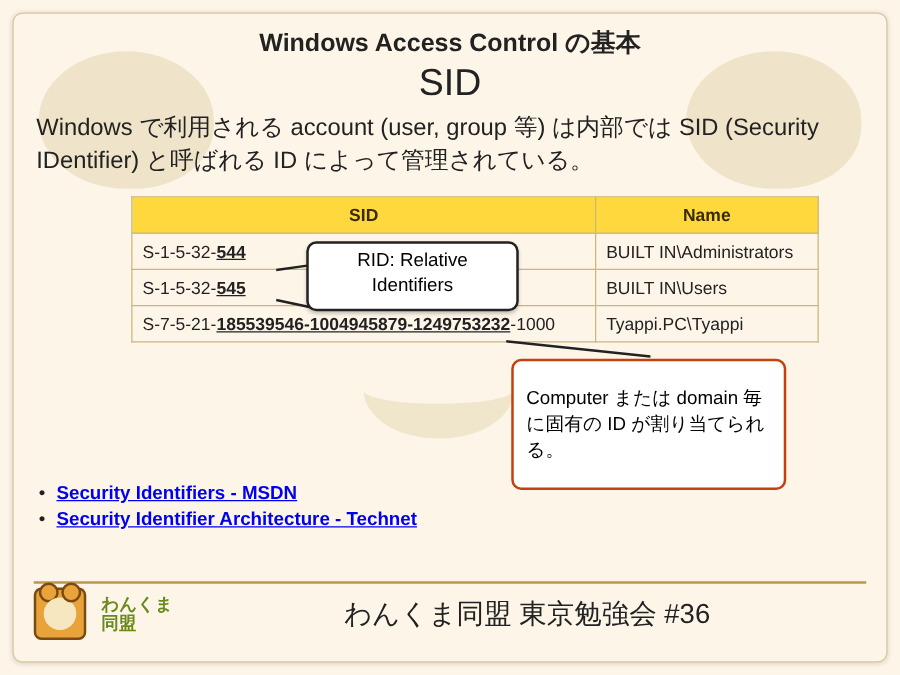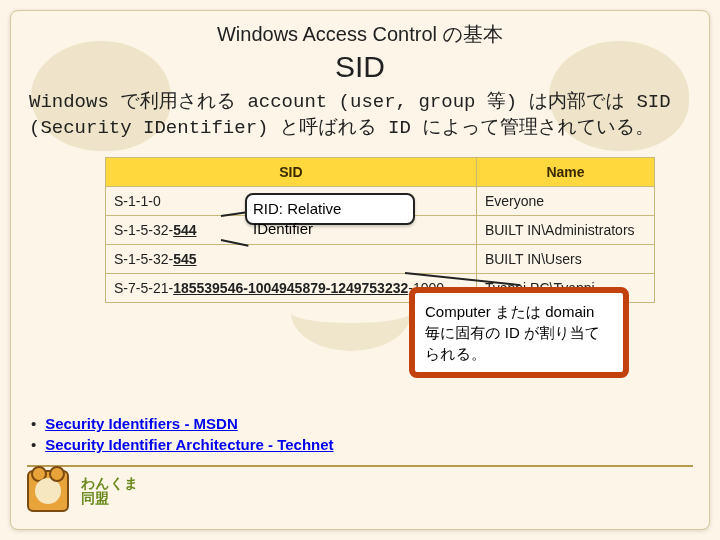--- a/index.html
+++ b/index.html
@@ -34,71 +34,72 @@
   .deco-mouth {
     position: absolute;
     left: 280px; top: 260px;
     width: 120px; height: 80px;
     border: 28px solid #e6d9b5;
     border-top: none; border-left: none; border-right: none;
     border-radius: 0 0 140px 140px / 0 0 90px 90px;
     opacity: 0.55; z-index: 0;
   }
   .content { position: relative; z-index: 1; }
-  .pre-title { text-align: center; font-size: 20px; color: #222; margin-top: 2px; }
+  .pre-title { text-align: center; font-size: 20px; color: #222; margin-top: 2px; font-weight: bold; }
   .main-title { text-align: center; font-size: 30px; color: #222; margin-top: 2px; margin-bottom: 6px; }
-  .desc { font-size: 19px; color: #222; line-height: 1.35; padding: 0 4px; font-family: Liberation Mono, monospace; }
+  .desc { font-size: 19px; color: #222; line-height: 1.35; padding: 0 4px; }
   .table-wrap { position: relative; margin: 16px 40px 0 80px; }
   table { border-collapse: collapse; width: 100%; font-size: 14px; background: transparent; }
   th {
     background: #ffd83d;
     color: #3a2a00;
     font-weight: bold;
     padding: 6px 8px;
     border: 1px solid #c9b77a;
     text-align: center;
   }
   td {
     padding: 6px 8px;
     border: 1px solid #c9b77a;
     color: #222;
     background: rgba(255,255,255,0.0);
   }
   .u { text-decoration: underline; font-weight: bold; }
   .rid-callout {
     position: absolute;
     left: 140px; top: 36px;
-    width: 170px; height: 32px;
+    width: 170px; height: 56px;
     background: #fff;
     border: 2px solid #222;
     border-radius: 8px;
+    text-align: center;
     font-size: 15px;
     line-height: 1.3;
     padding: 4px 6px;
     box-shadow: 0 2px 3px rgba(0,0,0,0.2);
     z-index: 3;
   }
   .rid-line1, .rid-line2 {
     position: absolute;
     background: #222;
     height: 2px;
     transform-origin: left center;
     z-index: 2;
   }
   .rid-line1 { left: 116px; top: 58px; width: 28px; transform: rotate(-8deg); }
   .rid-line2 { left: 116px; top: 82px; width: 28px; transform: rotate(12deg); }
   .note-box {
     position: absolute;
     right: 26px; top: 130px;
     width: 220px;
     background: #fff;
-    border: 6px solid #c2410c;
+    border: 2px solid #c2410c;
     border-radius: 8px;
     font-size: 15px;
-    padding: 8px 10px;
+    padding: 19px 10px;
     line-height: 1.4;
     z-index: 3;
   }
   .note-line {
     position: absolute;
     left: 300px; top: 115px;
     width: 116px; height: 2px;
     background: #222;
     transform: rotate(6deg);
     transform-origin: left center;
@@ -172,43 +173,39 @@
     <div class="table-wrap">
       <table>
         <thead>
           <tr>
             <th>SID</th>
             <th>Name</th>
           </tr>
         </thead>
         <tbody>
           <tr>
-            <td><span>S-1-1-0</span></td>
-            <td>Everyone</td>
-          </tr>
-          <tr>
             <td><span>S-1-5-32-</span><span class="u">544</span></td>
             <td>BUILT IN\Administrators</td>
           </tr>
           <tr>
             <td><span>S-1-5-32-</span><span class="u">545</span></td>
             <td>BUILT IN\Users</td>
           </tr>
           <tr>
             <td><span>S-7-5-21-</span><span class="u">185539546-1004945879-1249753232</span><span>-1000</span></td>
             <td>Tyappi.PC\Tyappi</td>
           </tr>
         </tbody>
       </table>
 
       <div class="rid-line1"></div>
       <div class="rid-line2"></div>
       <div class="rid-callout">
         <div>RID: Relative</div>
-        <div>IDentifier</div>
+        <div>Identifiers</div>
       </div>
 
       <div class="note-line"></div>
       <div class="note-box">Computer または domain 毎に固有の ID が割り当てられる。</div>
     </div>
 
     <ul class="links">
       <li><span class="bullet">•</span> <a href="#" class="u">Security Identifiers - MSDN</a></li>
       <li><span class="bullet">•</span> <a href="#" class="u">Security Identifier Architecture - Technet</a></li>
     </ul>
@@ -216,14 +213,15 @@
 
   <div class="footer">
     <div class="footer-rule"></div>
     <div class="logo">
         <div class="logo-face"></div>
       </div>
     <div class="brand">
       <div>わんくま</div>
       <div>同盟</div>
     </div>
+    <div class="footer-title">わんくま同盟 東京勉強会 #36</div>
   </div>
 </div>
 
 </body></html>

